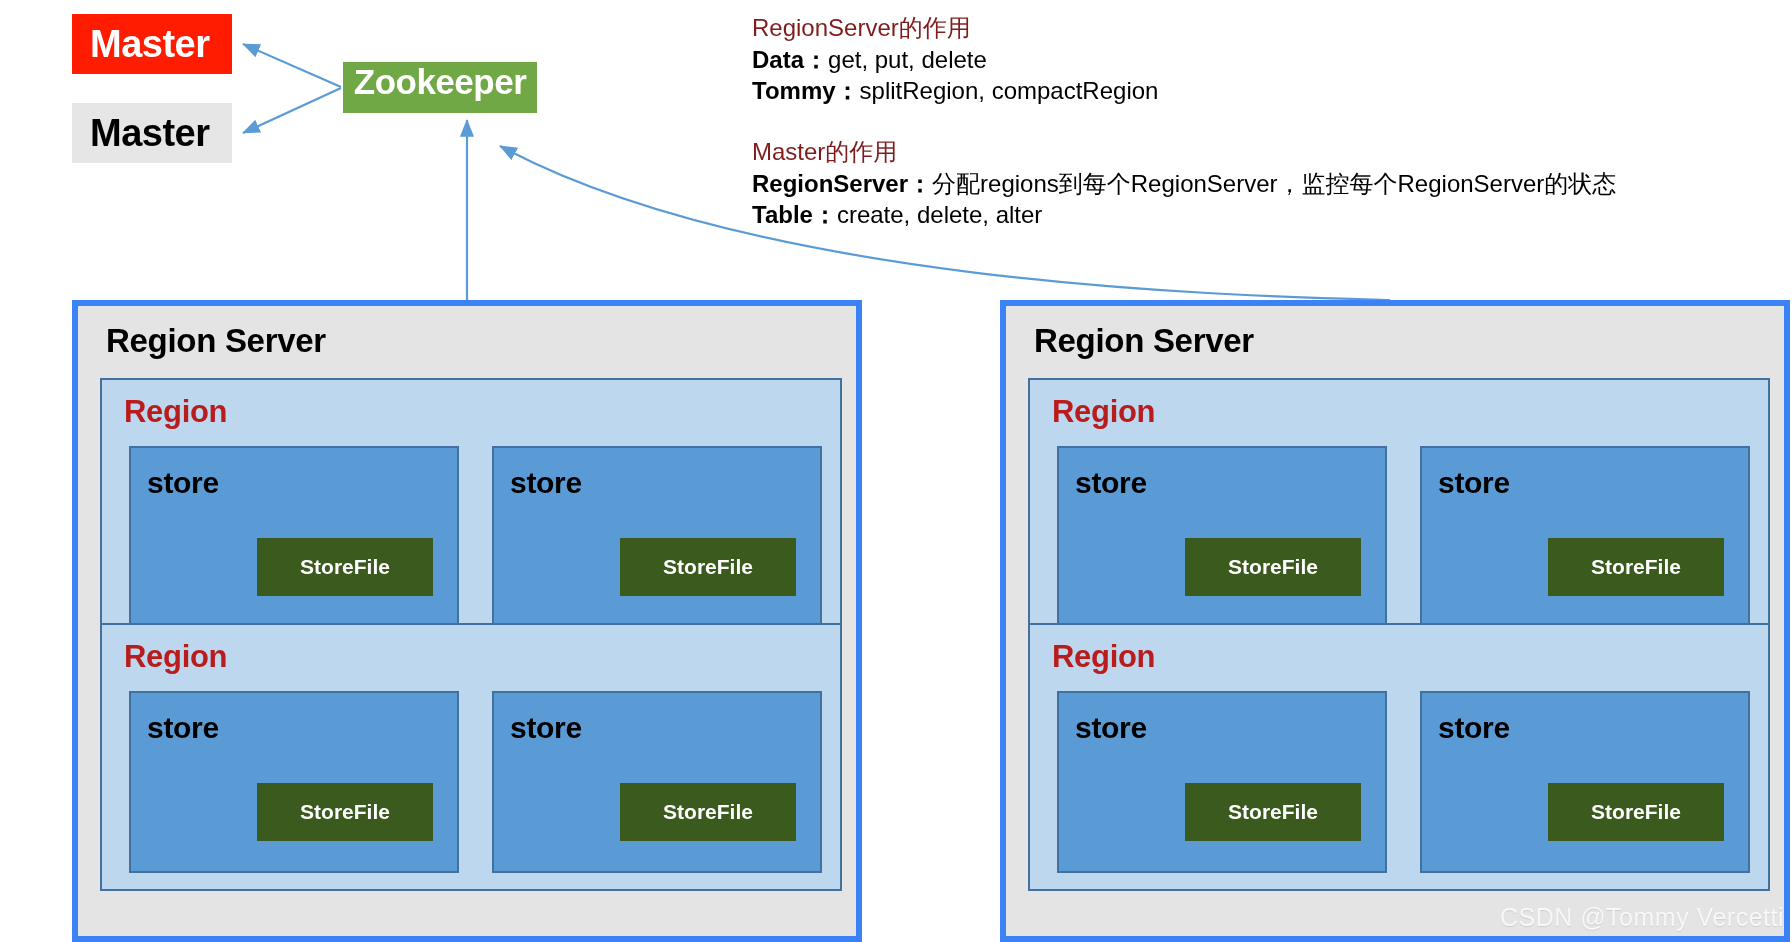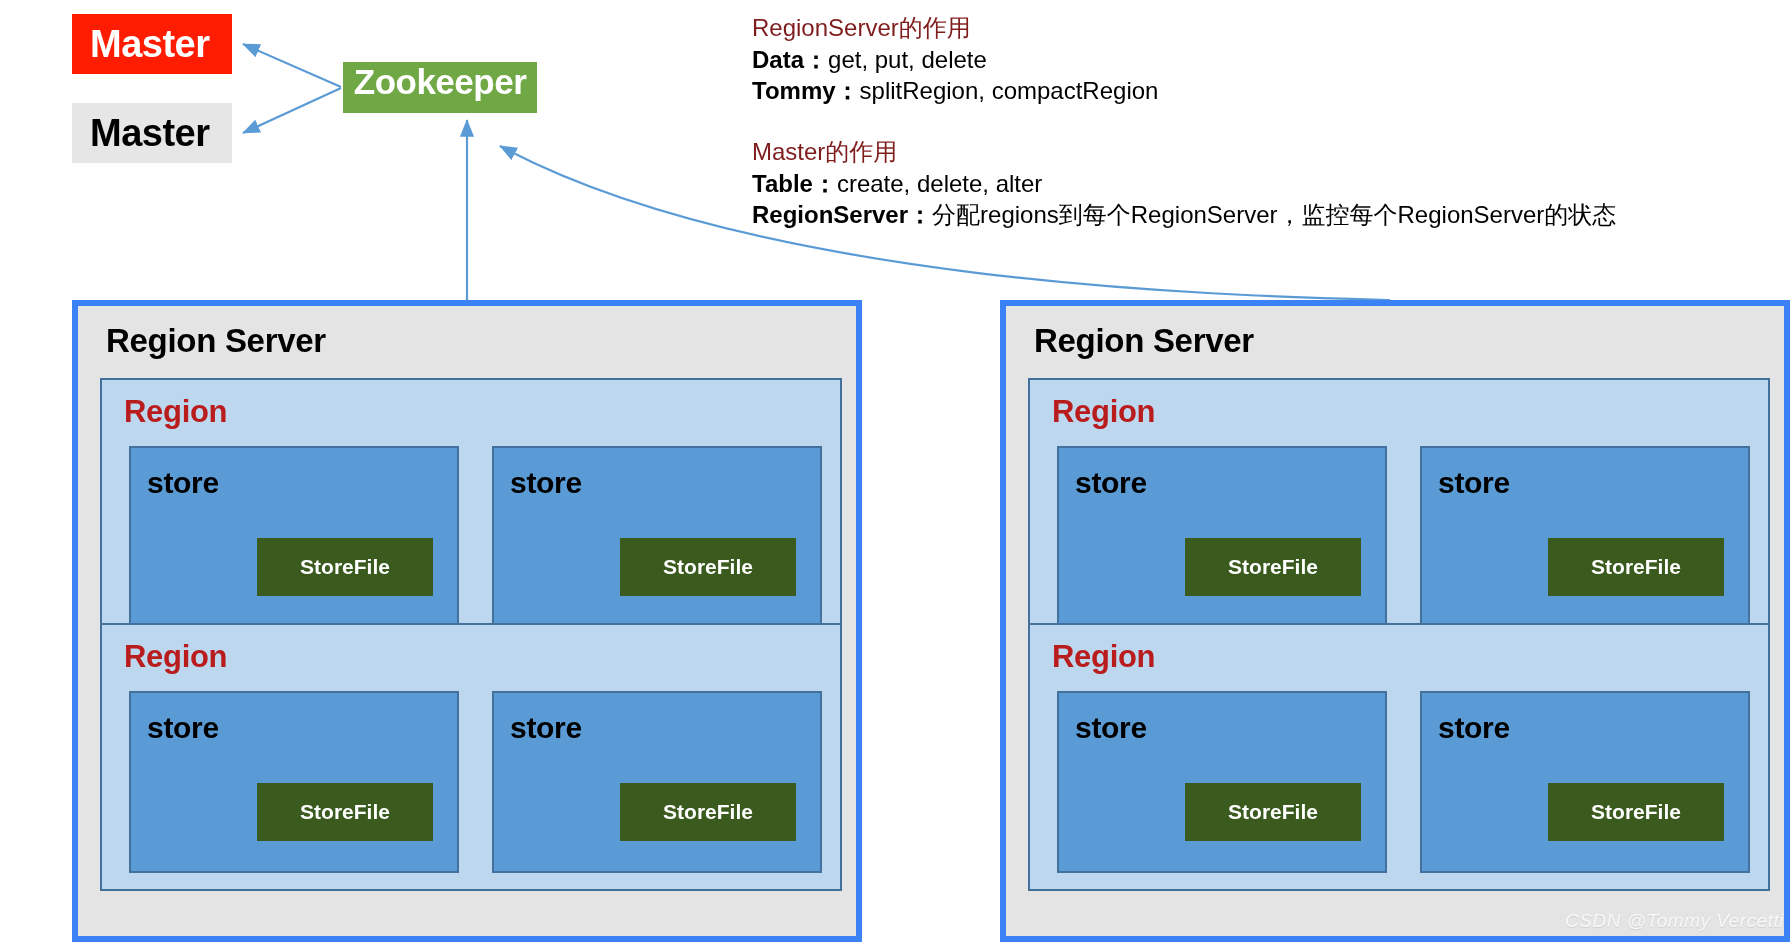--- a/index.html
+++ b/index.html
@@ -137,26 +137,25 @@
     color: #ffffff;
     font-size: 21px;
     font-weight: bold;
     box-sizing: border-box;
   }
 
   .watermark {
     position: absolute;
     right: 8px;
     bottom: 10px;
-    font-size: 19px;
+    font-size: 25px;
     color: rgba(255,255,255,0.82);
     text-shadow: 0 1px 1px rgba(0,0,0,0.10);
     letter-spacing: 0.5px;
     pointer-events: none;
-    font-style: italic;
   }
 </style>
 </head>
 <body>
 
 <svg id="canvas" viewBox="0 0 1792 942">
   <defs>
     <marker id="arrowhead" markerWidth="9" markerHeight="9" refX="7.6" refY="3.2" orient="auto" markerUnits="strokeWidth">
       <path d="M0,0 L8,3.2 L0,6.4 z" fill="#5B9BD5"></path>
     </marker>
@@ -189,24 +188,24 @@
     <b>Data：</b><span>get, put, delete</span>
   </div>
   <div class="annot-line">
     <b>Tommy：</b><span>splitRegion, compactRegion</span>
   </div>
 </div>
 
 <div class="annot" id="annot-master">
   <div class="annot-title">Master的作用</div>
   <div class="annot-line">
+    <b>RegionServer：</b><span>分配regions到每个RegionServer，监控每个RegionServer的状态</span>
+  </div>
+  <div class="annot-line">
     <b>Table：</b><span>create, delete, alter</span>
-  </div>
-  <div class="annot-line">
-    <b>RegionServer：</b><span>分配regions到每个RegionServer，监控每个RegionServer的状态</span>
   </div>
 </div>
 
 <div class="node region-server" style="left:72px; top:300px; width:790px; height:642px;">
   <div class="rs-title">Region Server</div>
 
   <div class="region" style="left:22px; top:72px; width:742px; height:268px;">
     <div class="region-title">Region</div>
 
     <div class="store" style="left:27px; top:66px; width:330px; height:182px;">

